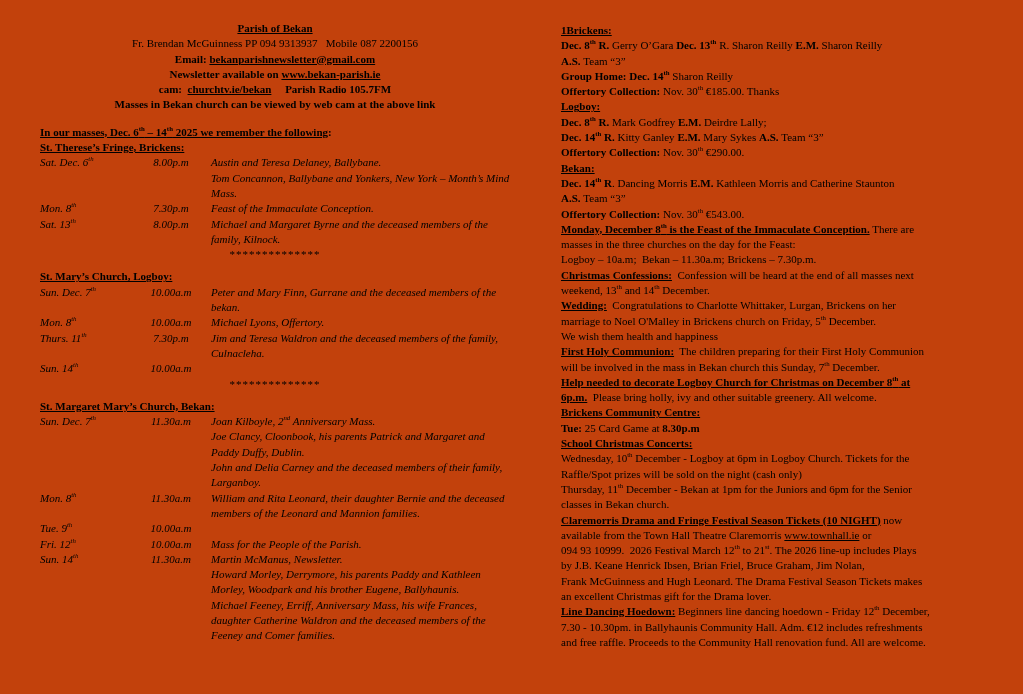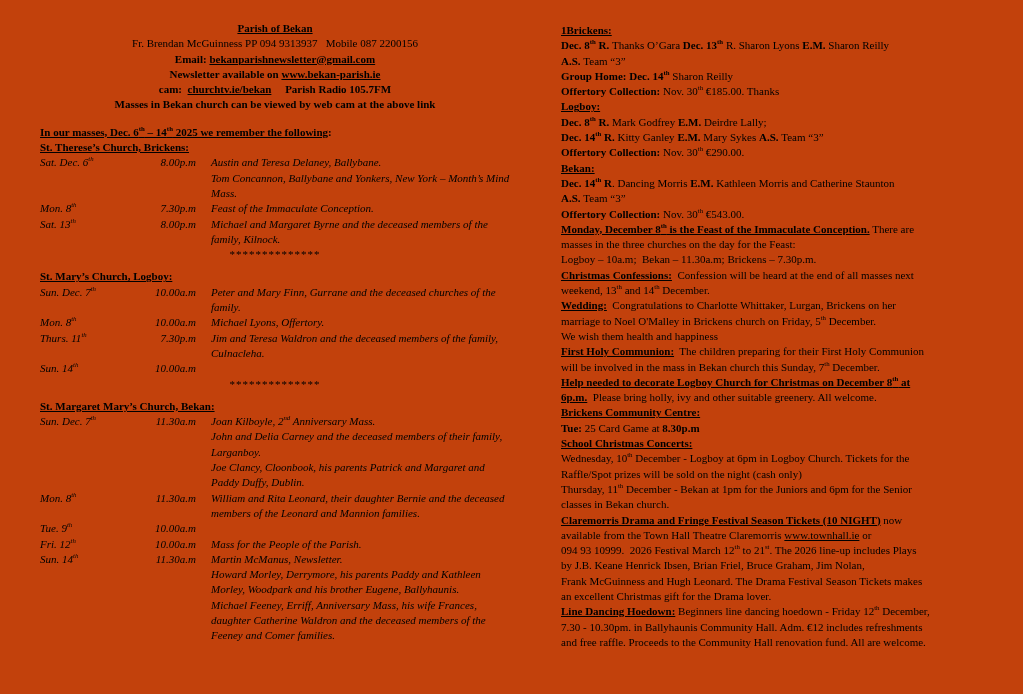--- a/index.html
+++ b/index.html
@@ -10,21 +10,21 @@
   }
   .col-left{position:absolute;left:40px;top:21px;width:470px;}
   .col-right{position:absolute;left:533px;top:23px;width:484px;margin-left:28px;}
   .b{font-weight:bold;}
   .u{text-decoration:underline;}
   sup{font-size:0.62em;vertical-align:super;line-height:0;}
   .hline{text-align:center;white-space:pre-wrap;}
   .intro{white-space:pre-wrap;margin-top:12px;}
   .sec-title{font-weight:bold;text-decoration:underline;}
   .row{display:grid;grid-template-columns:106px 62px 1fr;font-style:italic;}
-  .time{text-align:right;padding-right:12px;}
+  .time{text-align:center;padding-right:12px;}
   .entries{padding-left:3px;}
   .sep{text-align:center;margin:0 0 7px 0;letter-spacing:1px;}
   .par{margin:0;white-space:pre-wrap;}
   span{white-space:pre-wrap;}
 </style>
 </head>
 <body>
 
 <div class="page">
   <div class="col-left">
@@ -32,21 +32,21 @@
         <div class="hline"><span class="b u">Parish of Bekan</span></div>
         <div class="hline"><span class="">Fr. Brendan McGuinness PP 094 9313937   Mobile 087 2200156</span></div>
         <div class="hline"><span class="b ">Email: </span><span class="b u">bekanparishnewsletter@gmail.com</span></div>
         <div class="hline"><span class="b ">Newsletter available on </span><span class="b u">www.bekan-parish.ie</span></div>
         <div class="hline"><span class="b ">cam:  </span><span class="b u">churchtv.ie/bekan</span><span class="b ">     Parish Radio 105.7FM</span></div>
         <div class="hline"><span class="b ">Masses in Bekan church can be viewed by web cam at the above link</span></div>
       </div>
     <div class="intro"><span class="b u">In our masses, Dec. 6<sup>th</sup> – 14<sup>th</sup> 2025 we remember the following</span><span class="b ">:</span></div>
     <div>
         <div class="section">
-          <div class="sec-title">St. Therese’s Church, Brickens:</div>
+          <div class="sec-title">St. Therese’s Fringe, Brickens:</div>
           <div class="row">
             <div class="date">Sat. Dec. 6<sup>th</sup></div>
             <div class="time">8.00p.m</div>
             <div class="entries">
               <div class="entry">Austin and Teresa Delaney, Ballybane.</div>
               <div class="entry">Tom Concannon, Ballybane and Yonkers, New York – Month’s Mind Mass.</div>
             </div>
           </div>
           <div class="row">
             <div class="date">Mon. 8<sup>th</sup></div>
@@ -63,21 +63,21 @@
             </div>
           </div>
           <div class="sep">**************</div>
         </div>
         <div class="section">
           <div class="sec-title">St. Mary’s Church, Logboy:</div>
           <div class="row">
             <div class="date">Sun. Dec. 7<sup>th</sup></div>
             <div class="time">10.00a.m</div>
             <div class="entries">
-              <div class="entry">Peter and Mary Finn, Gurrane and the deceased churches of the family.</div>
+              <div class="entry">Peter and Mary Finn, Gurrane and the deceased members of the bekan.</div>
             </div>
           </div>
           <div class="row">
             <div class="date">Mon. 8<sup>th</sup></div>
             <div class="time">10.00a.m</div>
             <div class="entries">
               <div class="entry">Michael Lyons, Offertory.</div>
             </div>
           </div>
           <div class="row">
@@ -94,22 +94,22 @@
           </div>
           <div class="sep">**************</div>
         </div>
         <div class="section">
           <div class="sec-title">St. Margaret Mary’s Church, Bekan:</div>
           <div class="row">
             <div class="date">Sun. Dec. 7<sup>th</sup></div>
             <div class="time">11.30a.m</div>
             <div class="entries">
               <div class="entry">Joan Kilboyle, 2<sup>nd</sup> Anniversary Mass.</div>
+              <div class="entry">Joe Clancy, Cloonbook, his parents Patrick and Margaret and Paddy Duffy, Dublin.</div>
               <div class="entry">John and Delia Carney and the deceased members of their family, Larganboy.</div>
-              <div class="entry">Joe Clancy, Cloonbook, his parents Patrick and Margaret and Paddy Duffy, Dublin.</div>
             </div>
           </div>
           <div class="row">
             <div class="date">Mon. 8<sup>th</sup></div>
             <div class="time">11.30a.m</div>
             <div class="entries">
               <div class="entry">William and Rita Leonard, their daughter Bernie and the deceased members of the Leonard and Mannion families.</div>
             </div>
           </div>
           <div class="row">
@@ -131,21 +131,21 @@
               <div class="entry">Martin McManus, Newsletter.</div>
               <div class="entry">Howard Morley, Derrymore, his parents Paddy and Kathleen Morley, Woodpark and his brother Eugene, Ballyhaunis.</div>
               <div class="entry">Michael Feeney, Erriff, Anniversary Mass, his wife Frances, daughter Catherine Waldron and the deceased members of the Feeney and Comer families.</div>
             </div>
           </div>
         </div>
       </div>
   </div>
   <div class="col-right">
       <p class="par"><span class="b u">1Brickens:</span></p>
-      <p class="par"><span class="b ">Dec. 8<sup>th</sup> R. </span><span class="">Thanks O’Gara </span><span class="b ">Dec. 13<sup>th</sup> </span><span class="">R. Sharon Lyons </span><span class="b ">E.M. </span><span class="">Sharon Reilly</span></p>
+      <p class="par"><span class="b ">Dec. 8<sup>th</sup> R. </span><span class="">Gerry O’Gara </span><span class="b ">Dec. 13<sup>th</sup> </span><span class="">R. Sharon Reilly </span><span class="b ">E.M. </span><span class="">Sharon Reilly</span></p>
       <p class="par"><span class="b ">A.S. </span><span class="">Team “3”</span></p>
       <p class="par"><span class="b ">Group Home: Dec. 14<sup>th</sup> </span><span class="">Sharon Reilly</span></p>
       <p class="par"><span class="b ">Offertory Collection: </span><span class="">Nov. 30<sup>th</sup> €185.00. Thanks</span></p>
       <p class="par"><span class="b u">Logboy:</span></p>
       <p class="par"><span class="b ">Dec. 8<sup>th</sup> R. </span><span class="">Mark Godfrey </span><span class="b ">E.M. </span><span class="">Deirdre Lally;</span></p>
       <p class="par"><span class="b ">Dec. 14<sup>th</sup> R. </span><span class="">Kitty Ganley </span><span class="b ">E.M. </span><span class="">Mary Sykes </span><span class="b ">A.S. </span><span class="">Team “3”</span></p>
       <p class="par"><span class="b ">Offertory Collection: </span><span class="">Nov. 30<sup>th</sup> €290.00.</span></p>
       <p class="par"><span class="b u">Bekan:</span></p>
       <p class="par"><span class="b ">Dec. 14<sup>th</sup> R</span><span class="">. Dancing Morris </span><span class="b ">E.M. </span><span class="">Kathleen Morris and Catherine Staunton</span></p>
       <p class="par"><span class="b ">A.S. </span><span class="">Team “3”</span></p>

